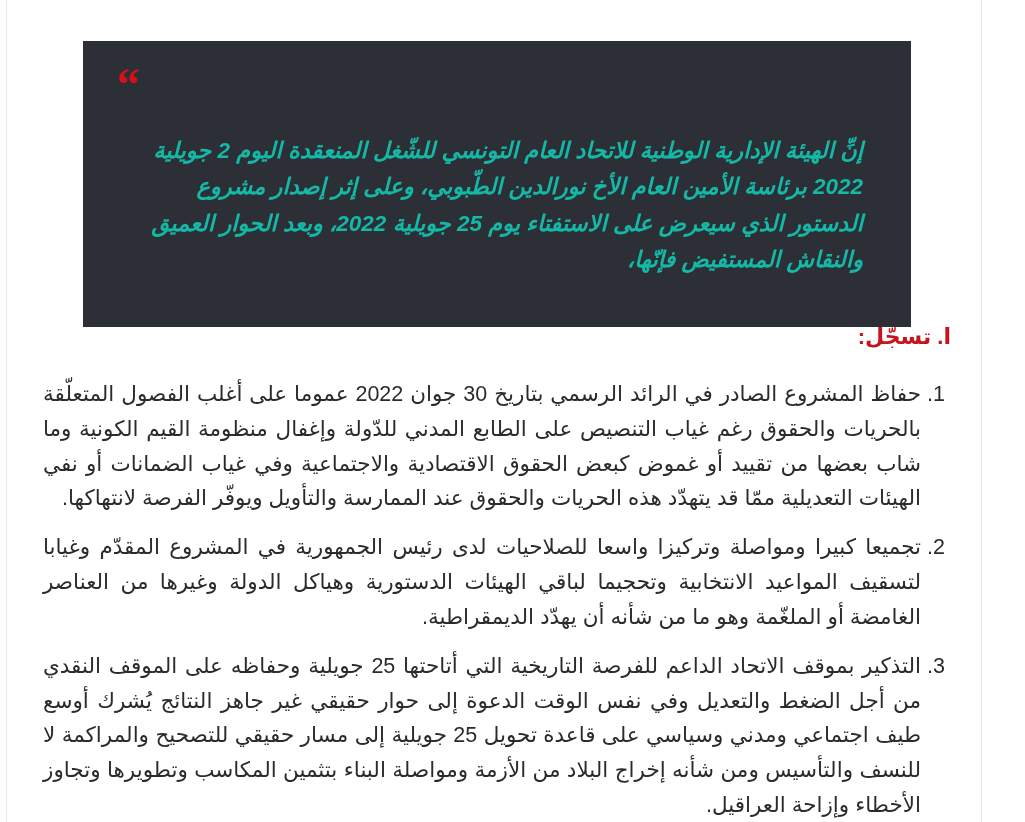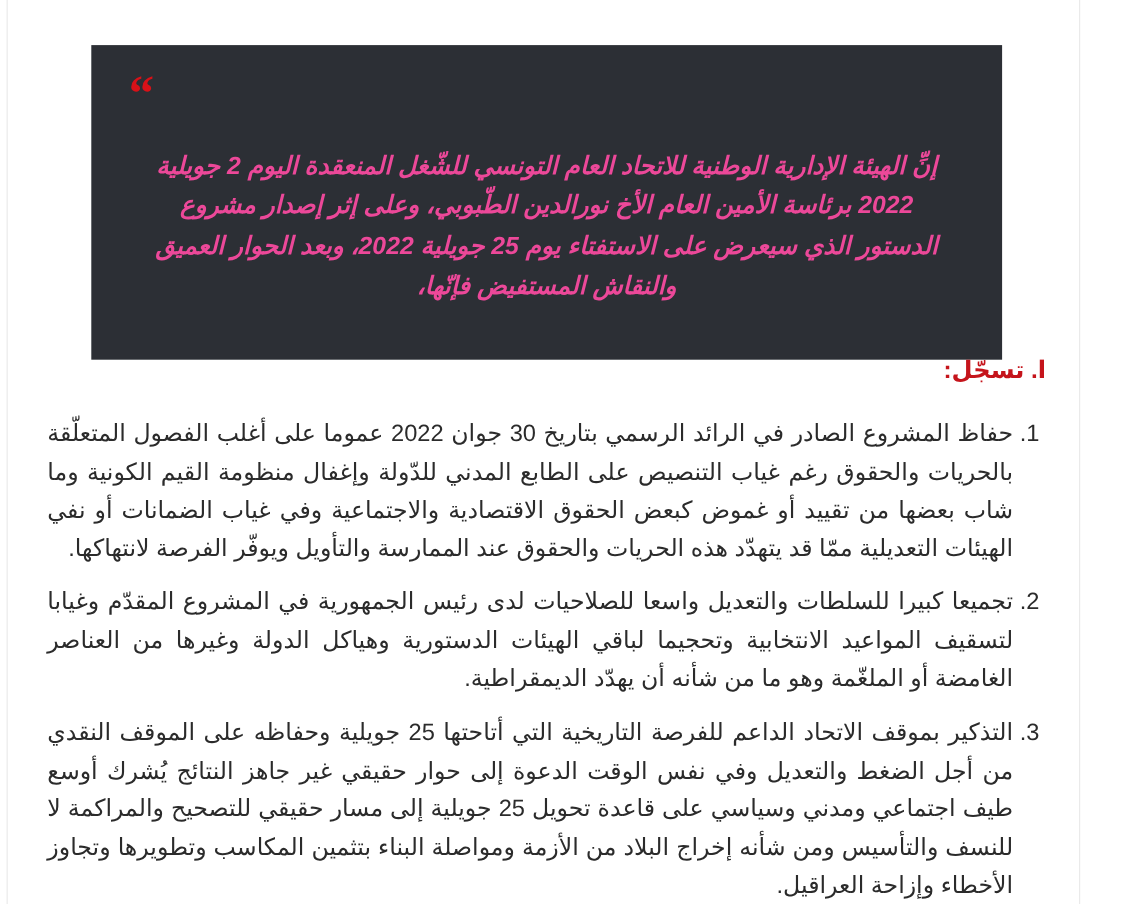--- a/index.html
+++ b/index.html
@@ -61,26 +61,25 @@
     line-height: 0.8;
     text-align: left;
     direction: ltr;
     letter-spacing: -2px;
     height: 46px;
     user-select: none;
   }
 
   .quote-text {
     margin-top: 20px;
-    color: #ec4899;
+    color: #14b8a6;
     font-style: italic;
     font-weight: 700;
     font-size: 22.5px;
     line-height: 1.62;
-    text-align: center;
     direction: rtl;
     padding: 0 14px;
   }
 
   
   .section-heading {
     position: absolute;
     top: 306px;
     right: 30px;
     left: 36px;
@@ -134,18 +133,18 @@
 
     <blockquote class="quote-block">
       <div class="quote-mark">“</div>
       <p class="quote-text">إنِّ الهيئة الإدارية الوطنية للاتحاد العام التونسي للشّغل المنعقدة اليوم 2 جويلية 2022 برئاسة الأمين العام الأخ نورالدين الطّبوبي، وعلى إثر إصدار مشروع الدستور الذي سيعرض على الاستفتاء يوم 25 جويلية 2022، وبعد الحوار العميق والنقاش المستفيض فإنّها،</p>
     </blockquote>
 
     <h2 class="section-heading">ا. تسجّل:</h2>
 
     <ol class="points">
       <li>حفاظ المشروع الصادر في الرائد الرسمي بتاريخ 30 جوان 2022 عموما على أغلب الفصول المتعلّقة بالحريات والحقوق رغم غياب التنصيص على الطابع المدني للدّولة وإغفال منظومة القيم الكونية وما شاب بعضها من تقييد أو غموض كبعض الحقوق الاقتصادية والاجتماعية وفي غياب الضمانات أو نفي الهيئات التعديلية ممّا قد يتهدّد هذه الحريات والحقوق عند الممارسة والتأويل ويوفّر الفرصة لانتهاكها.</li>
-      <li>تجميعا كبيرا للسلطات والتعديل واسعا للصلاحيات لدى رئيس الجمهورية في المشروع المقدّم وغيابا لتسقيف المواعيد الانتخابية وتحجيما لباقي الهيئات الدستورية وهياكل الدولة وغيرها من العناصر الغامضة أو الملغّمة وهو ما من شأنه أن يهدّد الديمقراطية.</li>
+      <li>تجميعا كبيرا ومواصلة وتركيزا واسعا للصلاحيات لدى رئيس الجمهورية في المشروع المقدّم وغيابا لتسقيف المواعيد الانتخابية وتحجيما لباقي الهيئات الدستورية وهياكل الدولة وغيرها من العناصر الغامضة أو الملغّمة وهو ما من شأنه أن يهدّد الديمقراطية.</li>
       <li>التذكير بموقف الاتحاد الداعم للفرصة التاريخية التي أتاحتها 25 جويلية وحفاظه على الموقف النقدي من أجل الضغط والتعديل وفي نفس الوقت الدعوة إلى حوار حقيقي غير جاهز النتائج يُشرك أوسع طيف اجتماعي ومدني وسياسي على قاعدة تحويل 25 جويلية إلى مسار حقيقي للتصحيح والمراكمة لا للنسف والتأسيس ومن شأنه إخراج البلاد من الأزمة ومواصلة البناء بتثمين المكاسب وتطويرها وتجاوز الأخطاء وإزاحة العراقيل.</li>
     </ol>
 
   </div>
 </div>
 
 </body></html>

